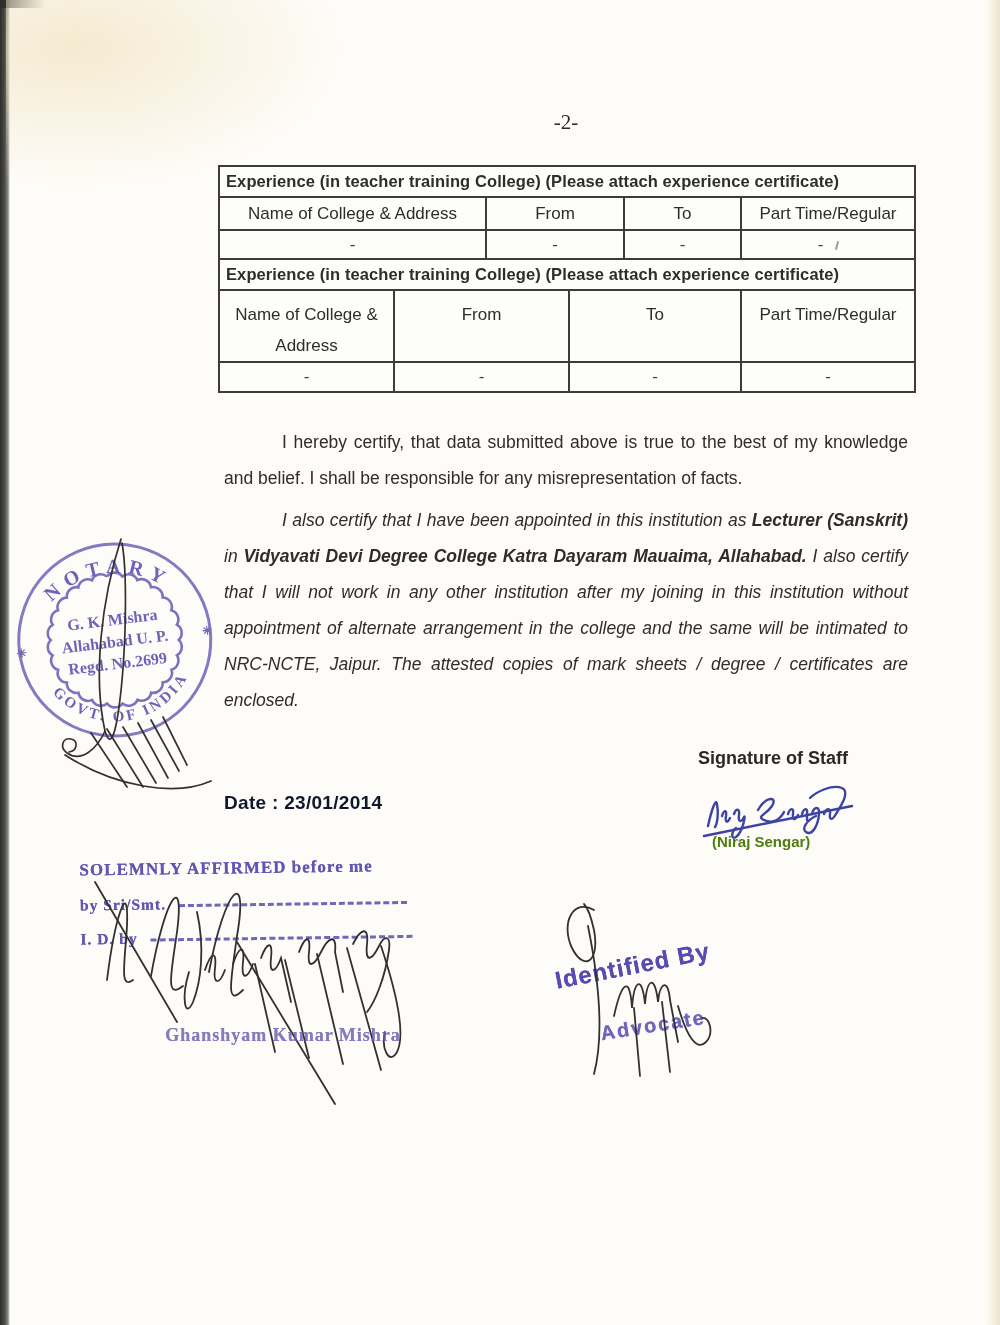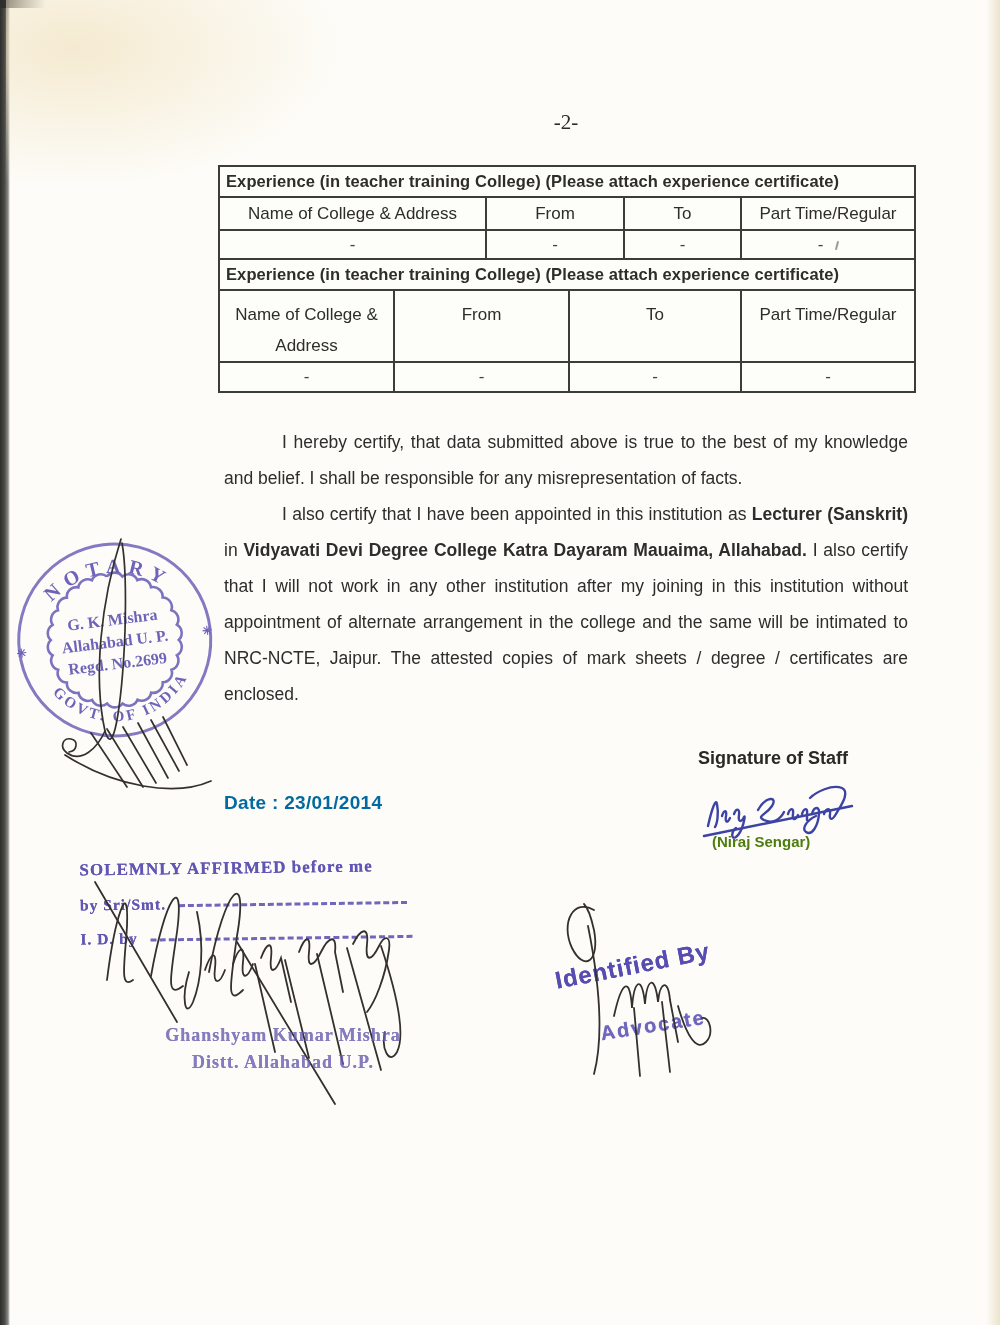--- a/index.html
+++ b/index.html
@@ -28,24 +28,24 @@
   .t1 td.h{height:31px;text-align:center;}
   .t1 td.d{height:27px;text-align:center;color:#45423e;}
   .t2 td.h{height:62px;text-align:center;vertical-align:top;padding-top:8px;line-height:31px;}
   .t2 td.d{height:28px;text-align:center;color:#45423e;}
   .tick{display:inline-block;width:2px;height:9px;background:#6b6660;transform:rotate(14deg);
     margin-left:13px;opacity:.65;vertical-align:middle;}
   
   .bodytext{position:absolute;left:224px;top:424px;width:684px;
     font-size:17.5px;line-height:36px;text-align:justify;color:#2f2d2b;}
   .bodytext p{margin:0;text-indent:58px;}
-  .bodytext p + p{margin-top:0;}
+  .bodytext p + p{margin-top:6px;font-style:italic;}
   .sigstaff-label{position:absolute;left:698px;top:748px;font-weight:bold;font-size:18px;color:#2b2926;}
   .sigstaff-name{position:absolute;left:712px;top:833px;font-weight:bold;font-size:15px;color:#4d7c0f;}
-  .dateline{position:absolute;left:224px;top:792px;font-weight:bold;font-size:19px;color:#0369a1;letter-spacing:.3px;}
+  .dateline{position:absolute;left:224px;top:792px;font-weight:bold;font-size:19px;color:#0f172a;letter-spacing:.3px;}
   .notary-stamp{position:absolute;left:10px;top:522px;width:210px;height:240px;transform:rotate(-7deg);opacity:.88;}
   .ink{position:absolute;pointer-events:none;}
   .affirmed{position:absolute;left:80px;top:858px;width:360px;
     font-family:"Liberation Serif",serif;color:#6156b4;transform:rotate(-.8deg);}
   .affirmed .l1{font-weight:bold;font-size:17px;letter-spacing:1px;text-shadow:0 0 .6px #6156b4;}
   .affirmed .row{margin-top:16px;font-weight:bold;font-size:15.5px;letter-spacing:1px;text-shadow:0 0 .5px #6156b4;}
   .dashline{display:inline-block;border-bottom:3px dashed #6156b4;vertical-align:middle;margin-left:8px;opacity:.9;}
   .gkstamp{position:absolute;left:138px;top:1022px;width:290px;text-align:center;
     font-family:"Liberation Serif",serif;font-weight:bold;font-size:18px;line-height:27px;
     color:#675db0;opacity:.8;letter-spacing:1px;text-shadow:0 0 .6px #675db0;}
@@ -210,21 +210,20 @@
       <path d="M200,108 L224,206"></path>
       <path d="M232,102 L258,212"></path>
       <path d="M262,96 L296,218"></path>
       <path d="M296,94 C308,130 322,180 312,200 C304,214 296,196 300,180"></path>
       <path d="M152,90 L250,252"></path>
     </g>
   </svg>
 
   <div class="gkstamp">
     <div>Ghanshyam Kumar Mishra</div>
-    <div>Distt. Allahabad U.P.</div>
   </div>
 
   <div class="idstamp">
     <div class="l1">Identified By</div>
     <div class="l2">Advocate</div>
   </div>
 
   <svg class="ink" style="left:538px;top:896px;" width="240" height="195" viewBox="0 0 240 195">
     <g fill="none" stroke="#33302e" stroke-width="1.8" stroke-linecap="round">
       <path d="M56,14 C36,2 22,26 34,52 C46,76 62,66 56,34 C52,16 48,10 46,8"></path>

